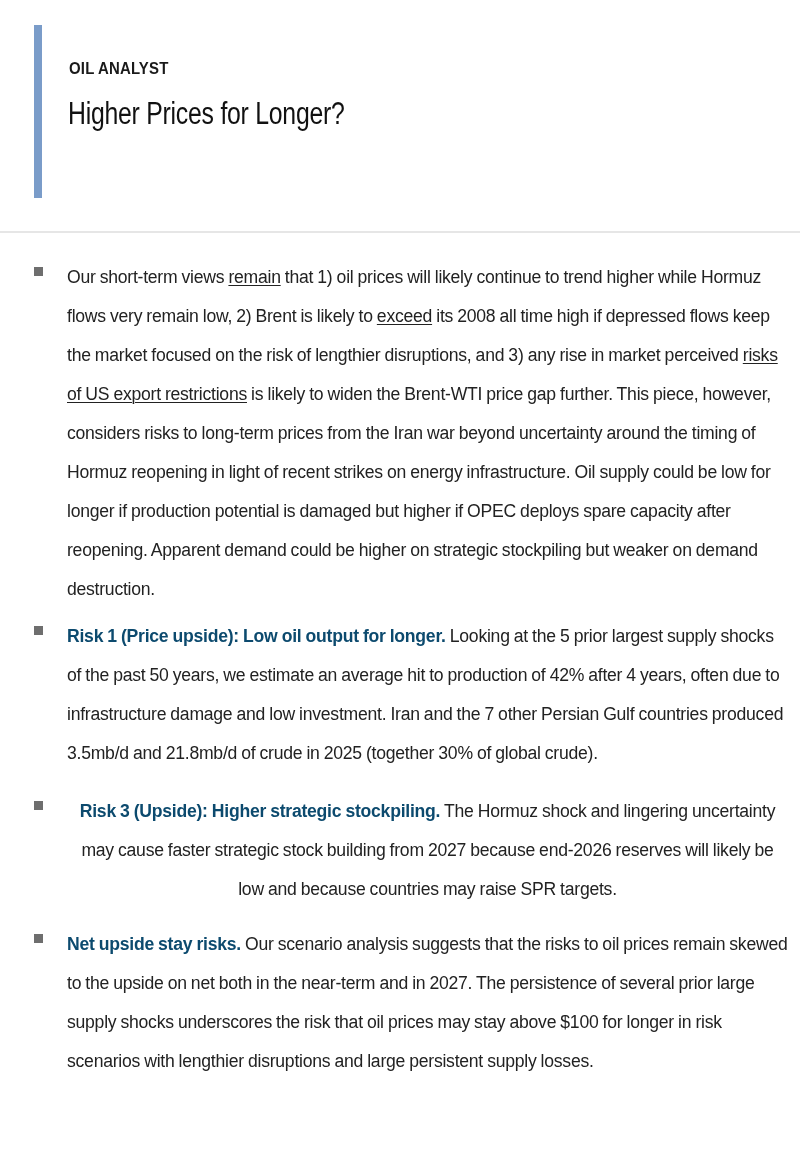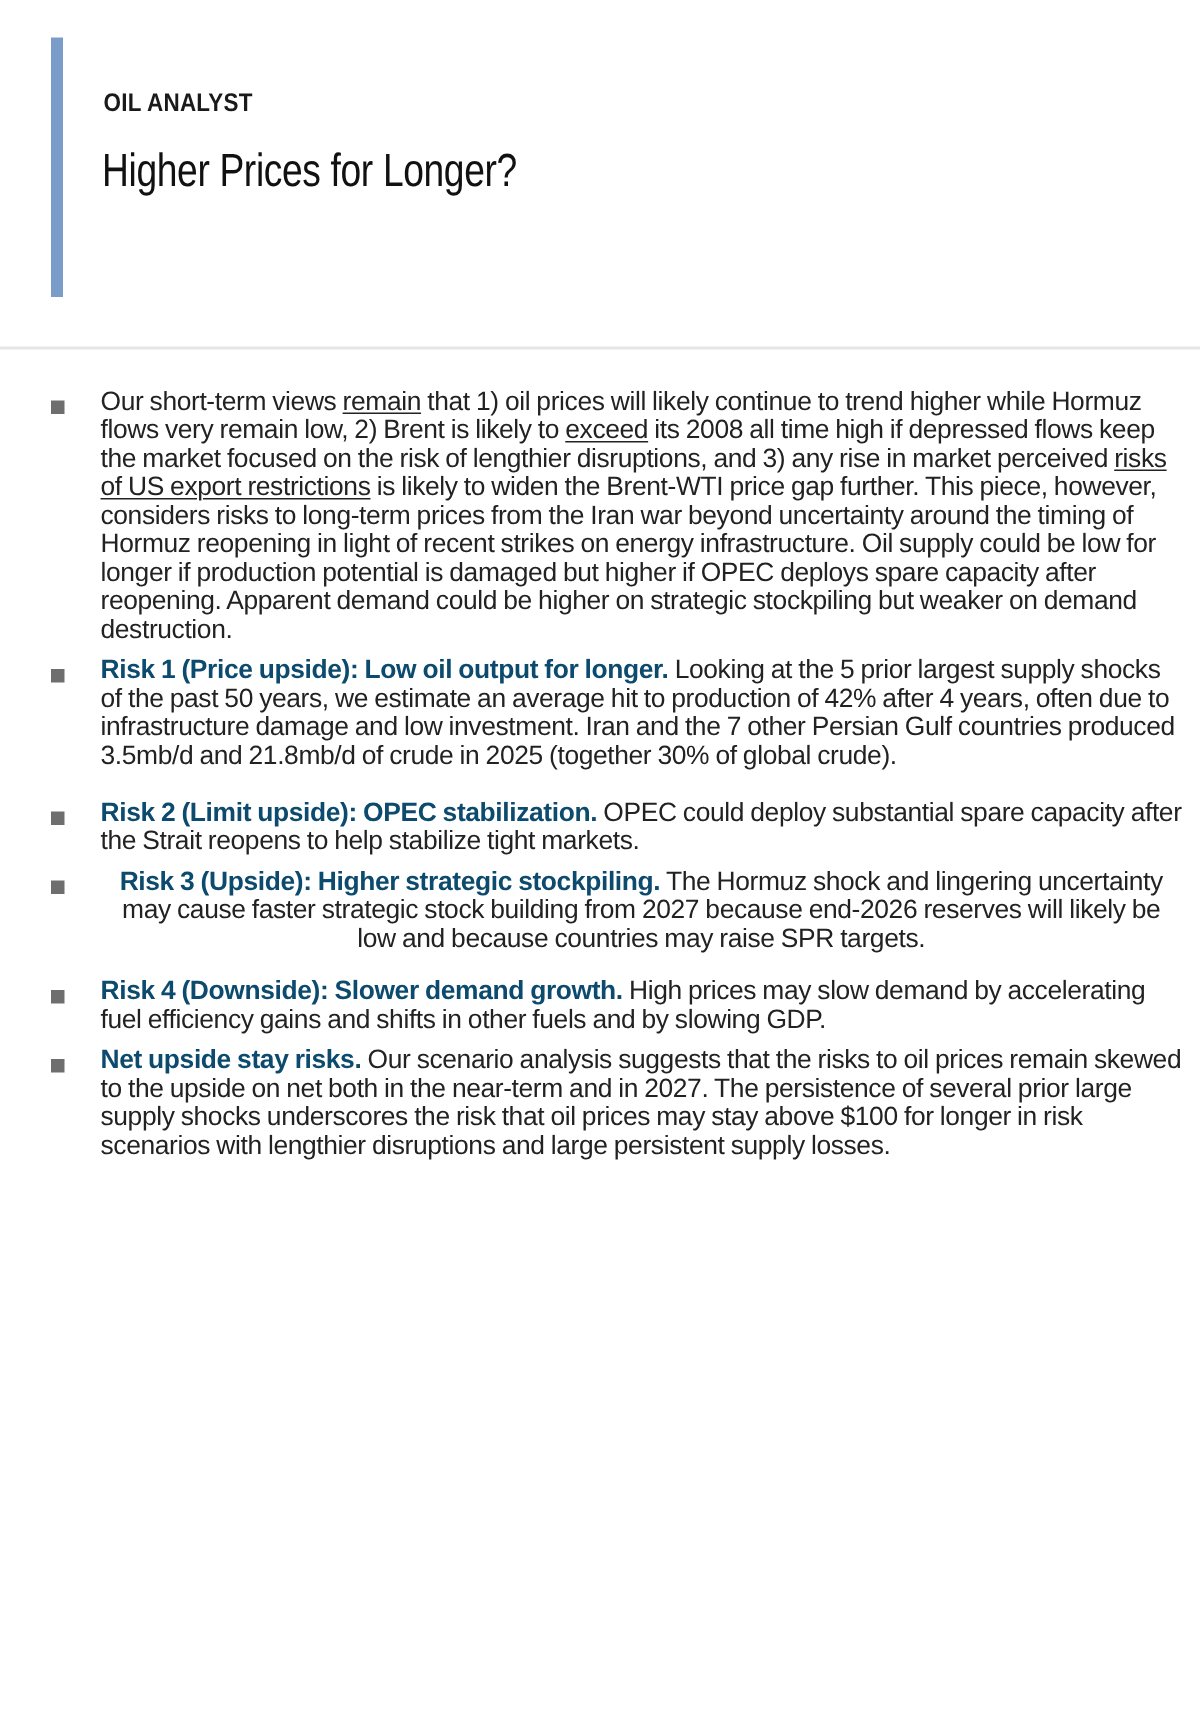--- a/index.html
+++ b/index.html
@@ -68,21 +68,21 @@
       width: 800px;
       margin: 0;
       padding: 0;
       list-style: none;
     }
     .bullet {
       position: relative;
       padding-left: 67px;
       padding-right: 12px;
       font-size: 17.6px;
-      line-height: 19px;
+      line-height: 39px;
       color: #222222;
       letter-spacing: -0.25px;
       word-spacing: -0.5px;
     }
     .bullet .marker {
       position: absolute;
       left: 34px;
       top: 9px;
       width: 9px;
       height: 9px;
@@ -118,32 +118,24 @@
   <li class="bullet b1">
     <span class="marker"></span>
     <span><span>Our short-term views </span><span class="ul">remain</span><span> that 1) oil prices will likely continue to trend higher while Hormuz flows very remain low, 2) Brent is likely to </span><span class="ul">exceed</span><span> its 2008 all time high if depressed flows keep the market focused on the risk of lengthier disruptions, and 3) any rise in market perceived </span><span class="ul">risks of US export restrictions</span><span> is likely to widen the Brent-WTI price gap further. This piece, however, considers risks to long-term prices from the Iran war beyond uncertainty around the timing of Hormuz reopening in light of recent strikes on energy infrastructure. Oil supply could be low for longer if production potential is damaged but higher if OPEC deploys spare capacity after reopening. Apparent demand could be higher on strategic stockpiling but weaker on demand destruction.</span></span>
   </li>
 
   <li class="bullet b2">
     <span class="marker"></span>
     <span class="lead">Risk 1 (Price upside): Low oil output for longer.</span><span> Looking at the 5 prior largest supply shocks of the past 50 years, we estimate an average hit to production of 42% after 4 years, often due to infrastructure damage and low investment. Iran and the 7 other Persian Gulf countries produced 3.5mb/d and 21.8mb/d of crude in 2025 (together 30% of global crude).</span>
   </li>
 
-  <li class="bullet b3">
-    <span class="marker"></span>
-    <span class="lead">Risk 2 (Limit upside): OPEC stabilization.</span><span> OPEC could deploy substantial spare capacity after the Strait reopens to help stabilize tight markets.</span>
-  </li>
 
   <li class="bullet b4">
     <span class="marker"></span>
     <span class="lead">Risk 3 (Upside): Higher strategic stockpiling.</span><span> The Hormuz shock and lingering uncertainty may cause faster strategic stock building from 2027 because end-2026 reserves will likely be low and because countries may raise SPR targets.</span>
   </li>
 
-  <li class="bullet b5">
-    <span class="marker"></span>
-    <span class="lead">Risk 4 (Downside): Slower demand growth.</span><span> High prices may slow demand by accelerating fuel efficiency gains and shifts in other fuels and by slowing GDP.</span>
-  </li>
 
   <li class="bullet b6">
     <span class="marker"></span>
     <span class="lead">Net upside stay risks.</span><span>  Our scenario analysis suggests that the risks to oil prices remain skewed to the upside on net both in the near-term and in 2027. The persistence of several prior large supply shocks underscores the risk that oil prices may stay above $100 for longer in risk scenarios with lengthier disruptions and large persistent supply losses.</span>
   </li>
 </ul>
 
 </body></html>

